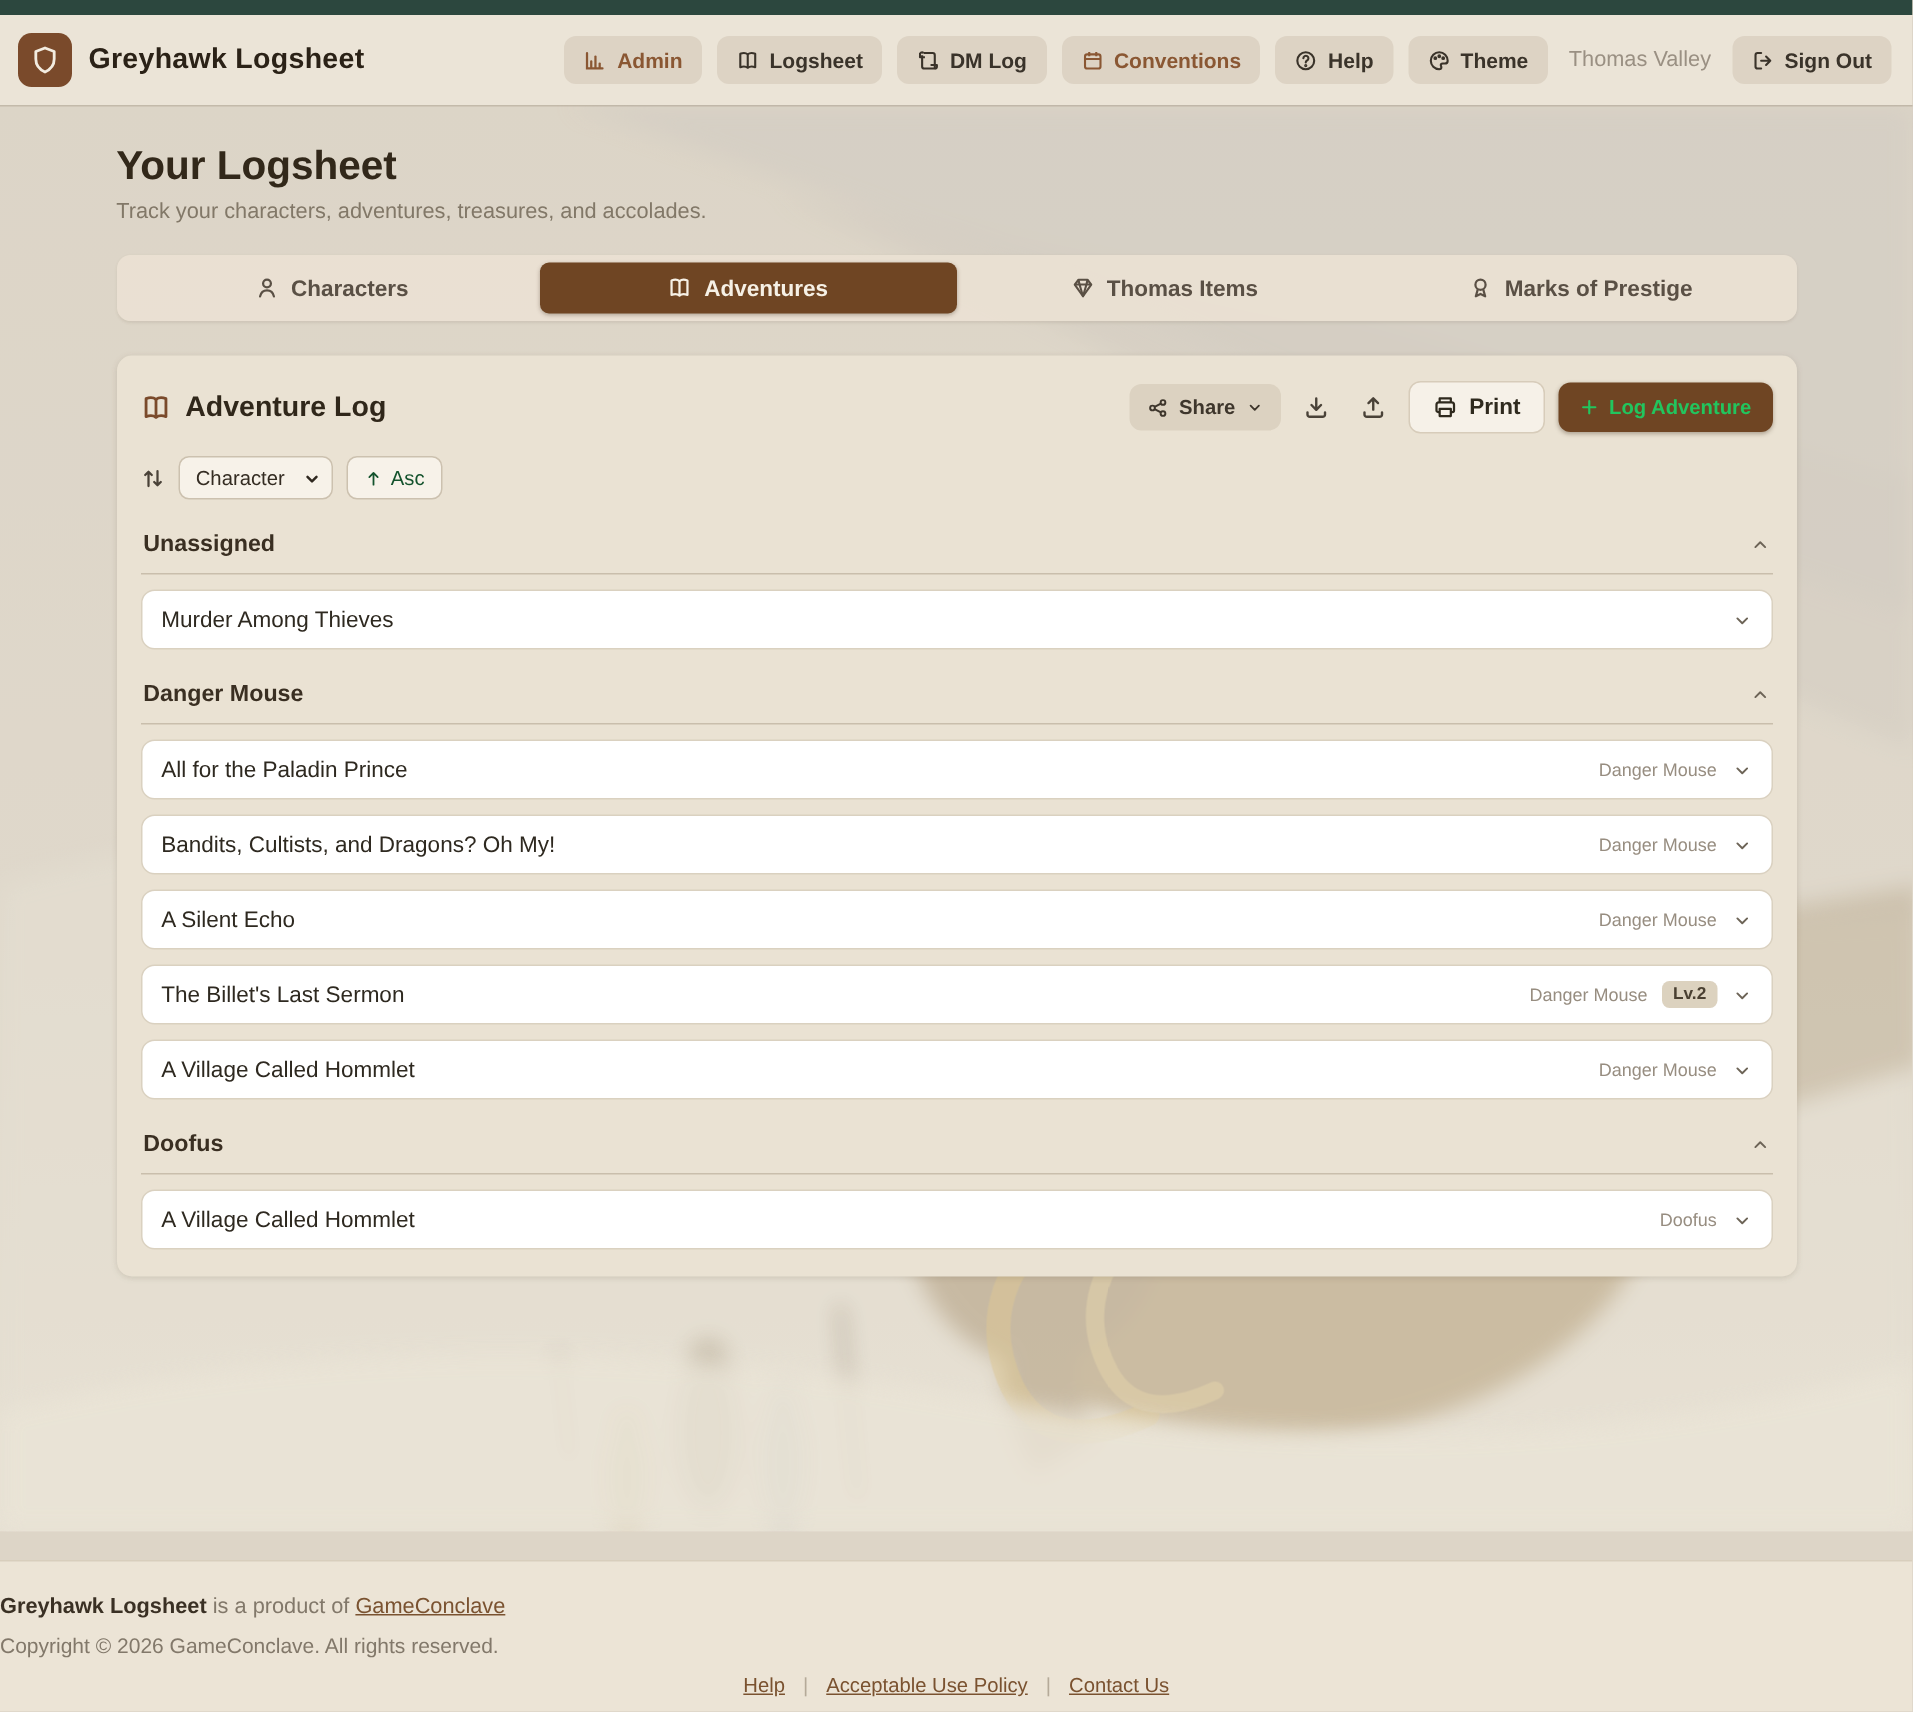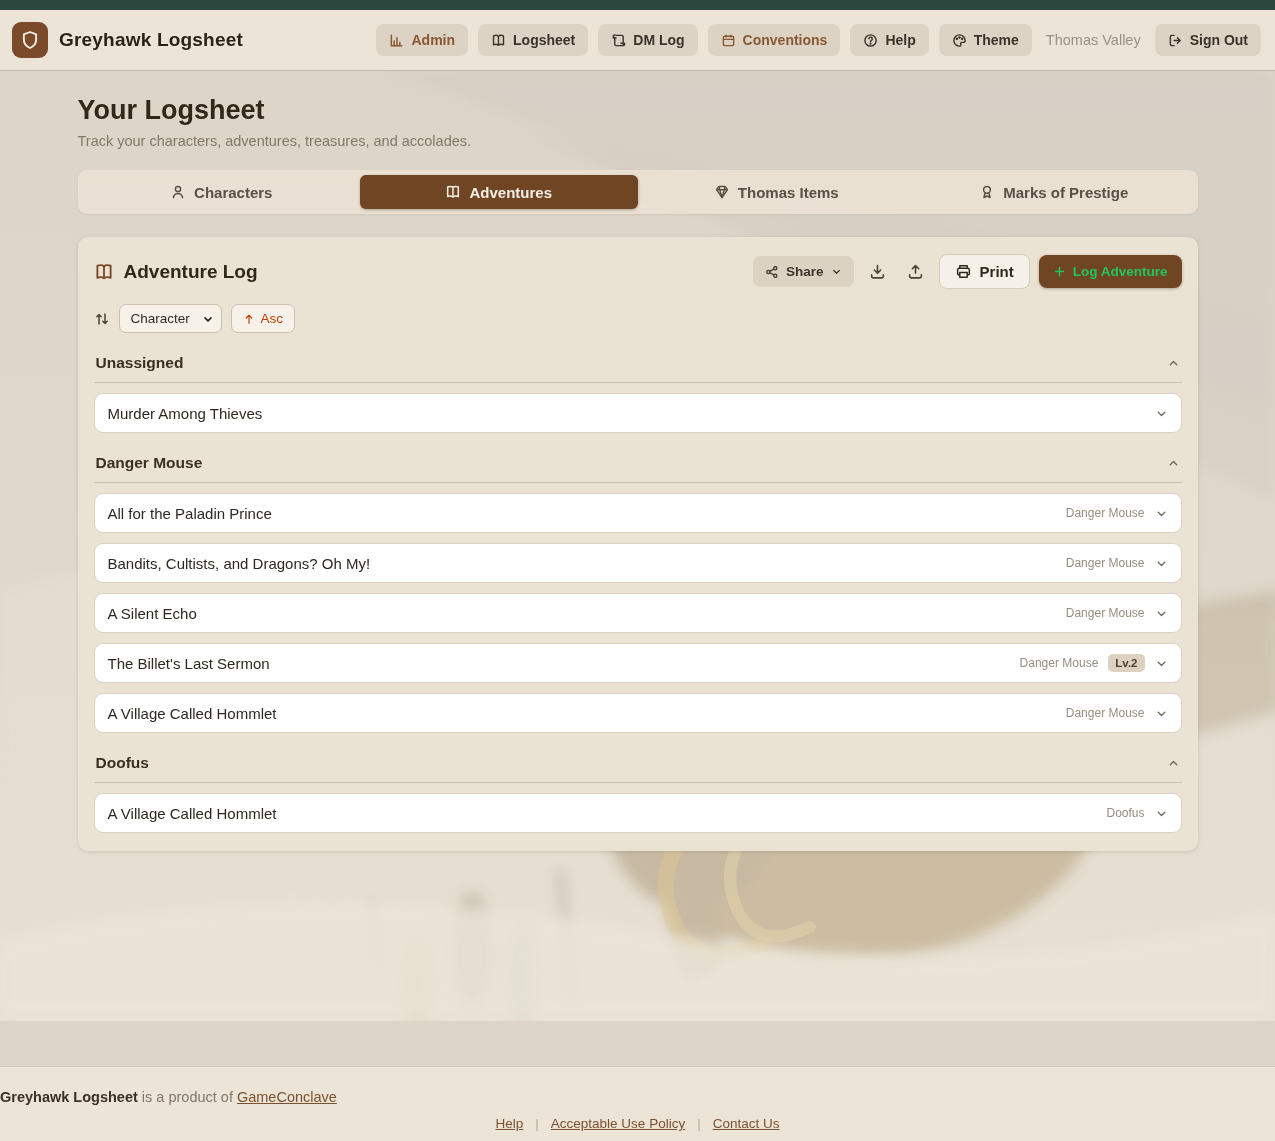--- a/index.html
+++ b/index.html
@@ -89,21 +89,21 @@
   .sort-select {
     appearance:none; -webkit-appearance:none;
     background:#f7f2e9; border:1px solid #ccc1af; border-radius:7px;
     padding:6px 30px 6px 11px; font-size:13.5px; color:#342c22;
     font-family:inherit; cursor:pointer;
   }
   .select-wrap .chev { position:absolute; right:8px; top:50%; transform:translateY(-50%); pointer-events:none; color:#2f281f; }
   .btn-asc {
     display:flex; align-items:center; gap:6px; background:#f7f2e9;
     border:1px solid #ccc1af; border-radius:7px; padding:6px 11px;
-    font-size:13.5px; color:#c2410c; font-family:inherit; cursor:pointer;
+    font-size:13.5px; color:#14532d; font-family:inherit; cursor:pointer;
   }
 
   .group-head {
     margin-top:17px; display:flex; align-items:center; justify-content:space-between;
     padding:4px 2px 10px; border-bottom:1px solid #c9beac; cursor:pointer;text-align:right;
   }
   .group-name { font-size:15.5px; font-weight:700; color:#3a2f22; }
   .group-head .icon { color:#6d6457; }
 
   .adv-row {
@@ -505,20 +505,21 @@
     </div>
   </section>
 </div>
 
 <footer class="app-footer">
   <div class="f-line1">
     <span class="f-brand">Greyhawk Logsheet</span>
     <span>is a product of</span>
     <a class="f-link">GameConclave</a>
   </div>
+  <div class="f-line2">Copyright © 2026 GameConclave. All rights reserved.</div>
   <div class="f-line3">
     <a class="f-link">Help</a>
     <span class="f-sep">|</span>
     <a class="f-link">Acceptable Use Policy</a>
     <span class="f-sep">|</span>
     <a class="f-link">Contact Us</a>
   </div>
 </footer>
 
 </body></html>

